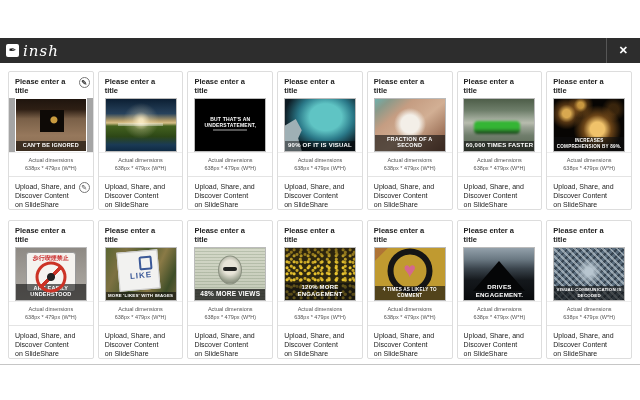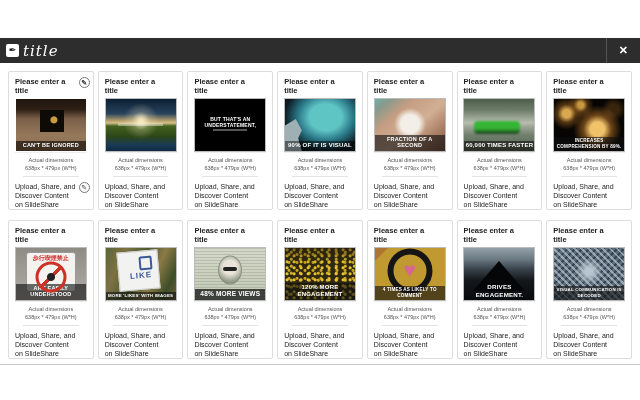--- a/index.html
+++ b/index.html
@@ -14,21 +14,21 @@
   .logo-box { width:13px; height:13px; background:#fff; border-radius:2px; color:#111;
               font-size:9px; line-height:13px; text-align:center; margin-right:4px; }
   .logo-text { font-family:"DejaVu Serif", serif; font-style:italic; font-size:15px;
                color:#fff; letter-spacing:1px; }
   .close { border-left:1px solid #565656; padding:0 12px; color:#fff; font-size:11px;
            line-height:25px; font-weight:bold; cursor:pointer; }
   
   .content { padding:8px 8px 6px; display:grid; grid-template-columns:repeat(7,1fr);
              gap:10px 4px; height:302px; }
   .card { background:#fff; border:1px solid #ddd; border-radius:2px; display:flex;
-          flex-direction:column; overflow:hidden;align-items:center; }
+          flex-direction:column; overflow:hidden; }
   .card-title { display:flex; justify-content:space-between; align-items:flex-start;
                 padding:5px 3px 3px 6px; font-size:7.5px; font-weight:bold; color:#222; }
   .edit-ic { flex:0 0 auto; width:11px; height:11px; border:1px solid #777; border-radius:50%;
              font-size:7px; line-height:10px; text-align:center; color:#444;
              visibility:hidden; cursor:pointer; }
   .card.selected .edit-ic { visibility:visible; }
   .imgwrap { height:62px; display:flex; align-items:center; justify-content:center;
              background:#fff; border-bottom:1px solid #eee; }
   .card.selected .imgwrap { background:#a5a5a5; }
   .thumb { position:relative; width:72px; height:54px; border:1px solid #bbb; overflow:hidden; }
@@ -125,21 +125,21 @@
      repeating-linear-gradient(-45deg, rgba(20,30,40,.5) 0 2px, transparent 2px 5px); }
   .t-money-kaleidoscope .cap { font-size:4.4px; }
 </style>
 </head>
 <body>
 
 <div class="popup">
   <div class="titlebar">
     <div class="logo">
       <span class="logo-box">✒</span>
-      <span class="logo-text">title</span>
+      <span class="logo-text">insh</span>
     </div>
     <div class="close">✕</div>
   </div>
   <div class="content">
       <div class="card t-binoculars-woman selected">
     <div class="card-title">
       <span class="title-text">Please enter a title</span>
       <span class="edit-ic">✎</span>
     </div>
     <div class="imgwrap">

